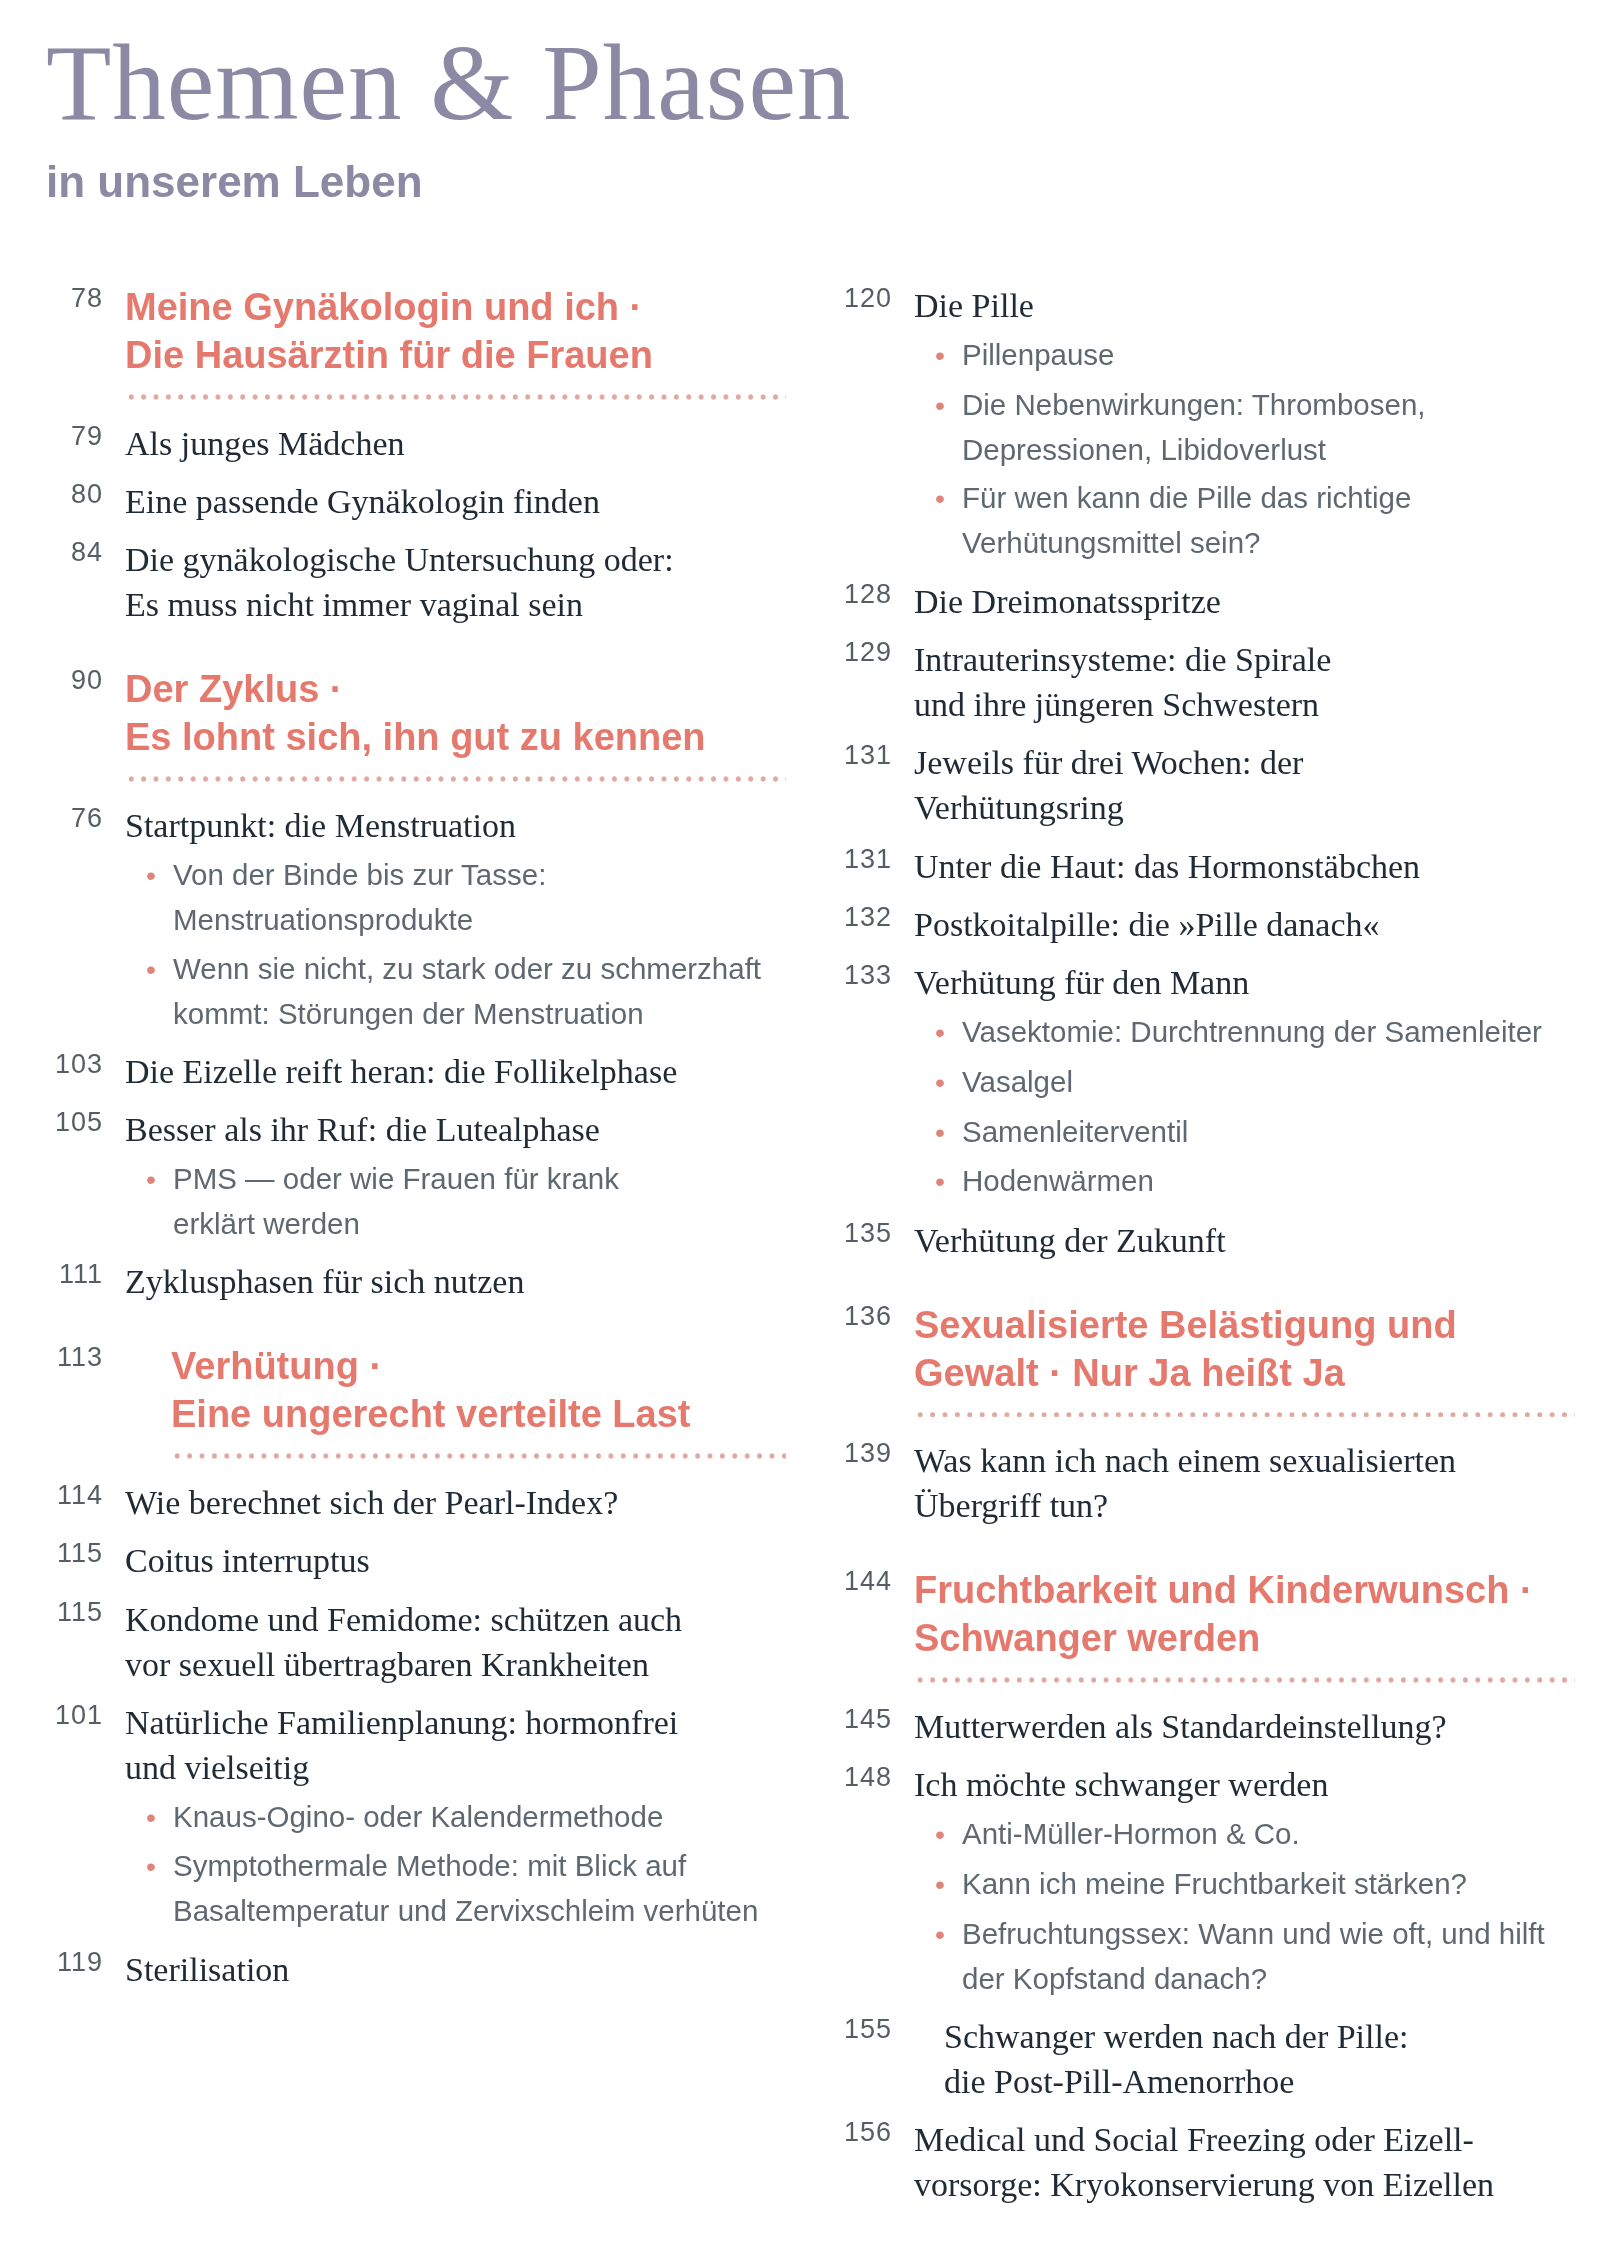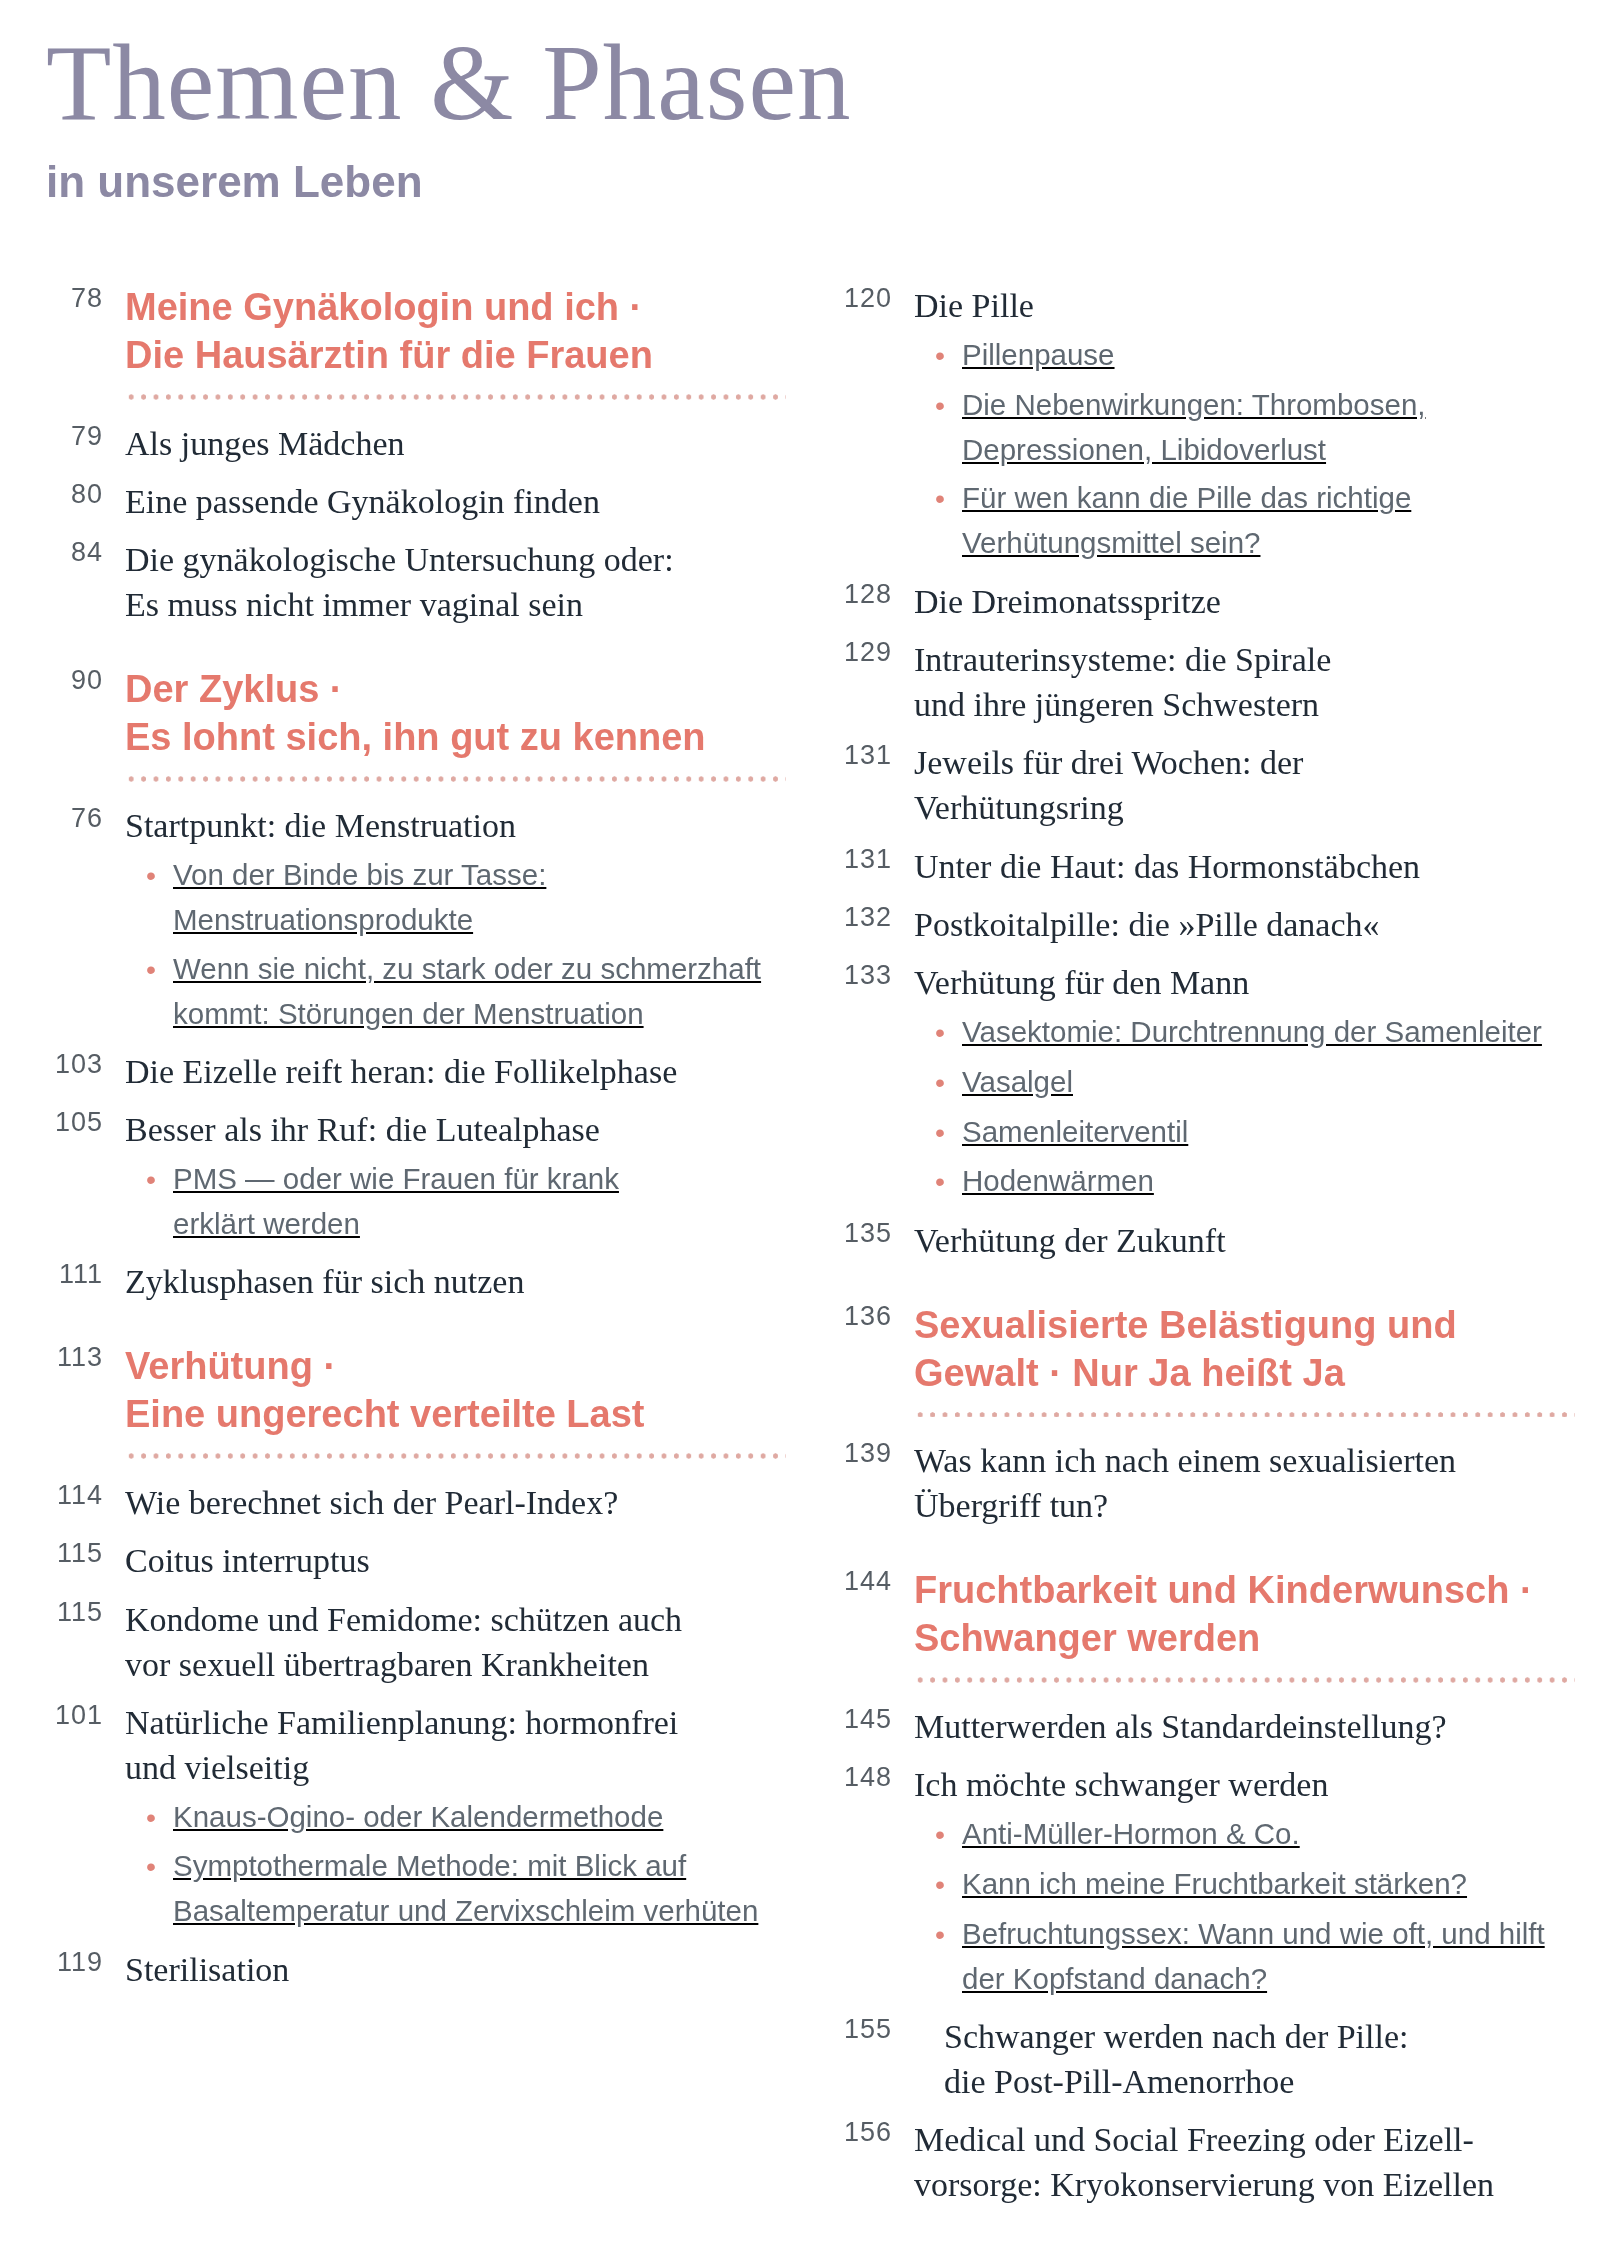--- a/index.html
+++ b/index.html
@@ -80,21 +80,21 @@
     padding-left: 21px;
     box-sizing: border-box;
   }
   .bullet {
     flex: none;
     width: 27px;
     font-size: 28.5px;
     line-height: 45px;
     color: var(--bullet, #e08378);
   }
-  .sub .lines { display: block; text-decoration: underline; }
+  .sub .lines { display: block; }
   .sub .lines .line {
     font-size: 29.5px;
     line-height: 45px;
     color: var(--sub-text, #5f6871);
   }
 </style>
 </head>
 <body>
 
 <div class="page">
@@ -184,21 +184,21 @@
               <span class="line">erklärt werden</span>
             </span>
           </span>
         </div>
         <div class="item entry" style="margin-bottom: 13.3px;">
           <span class="num">111</span>
           <span class="txt">
             <span class="line">Zyklusphasen für sich nutzen</span>
           </span>
         </div>
-        <div class="item heading" style="margin-bottom: 21px; margin-top: 38px;">
+        <div class="item heading" style="margin-bottom: 21px; margin-top: 38px; gap: 46px;">
           <span class="num">113</span>
           <span class="txt">
             <span class="line">Verhütung ·</span>
             <span class="line">Eine ungerecht verteilte Last</span>
             <span class="rule"></span>
           </span>
         </div>
         <div class="item entry" style="margin-bottom: 13.3px;">
           <span class="num">114</span>
           <span class="txt">

